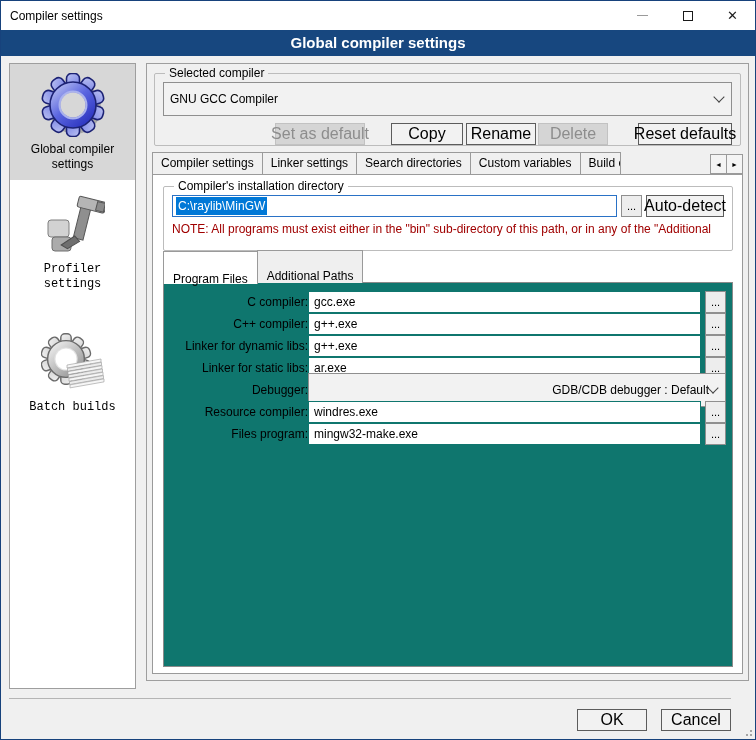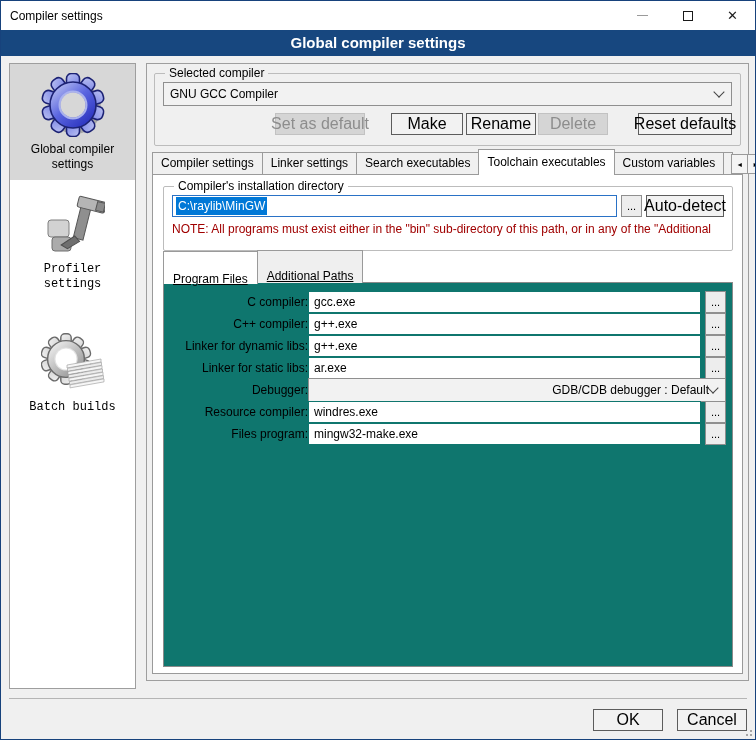--- a/index.html
+++ b/index.html
@@ -31,21 +31,21 @@
   .sb-label{margin-top:5px;line-height:15px;}
 
   
   .main{position:absolute;left:145px;top:62px;width:603px;height:618px;background:#f0f0f0;
         border:1px solid #9e9e9e;box-sizing:border-box;}
 
   fieldset{border:1px solid #bcbcbc;border-radius:2px;margin:0;padding:0 8px 8px;box-sizing:border-box;}
   legend{padding:0 4px;margin-left:2px;font-size:12px;}
 
   .fs-compiler{position:absolute;left:7px;right:7px;top:2px;height:80px;}
-  .combo{height:24px;background:#f2f2f2;border:1px solid #8f8f8f;box-sizing:border-box;
+  .combo{height:34px;background:#f2f2f2;border:1px solid #8f8f8f;box-sizing:border-box;
          display:flex;align-items:center;padding:0 8px 0 6px;}
   .combo .cval{flex:1;white-space:nowrap;overflow:hidden;}
   .chev{width:7px;height:7px;border-right:1.4px solid #444;border-bottom:1.4px solid #444;
         transform:rotate(45deg);margin-top:-4px;flex:none;}
   .fs-compiler .combo{margin-top:2px;}
 
   .btn{height:22px;background:#f2f2f2;border:1px solid #5c5c5c;box-sizing:border-box;
        display:flex;align-items:center;justify-content:center;font-size:16px;white-space:nowrap;}
   .btn.disabled{background:#d5d5d5;border-color:#c2c2c2;color:#8d8d8d;}
   .btnrow{display:flex;align-items:center;margin-top:7px;}
@@ -74,34 +74,34 @@
              display:flex;align-items:center;padding-left:3px;overflow:hidden;}
   .dir-input .sel{background:#0078D7;color:#fff;padding:1px 2px;line-height:16px;white-space:nowrap;}
   .browse{width:21px;height:22px;flex:none;background:#eDeDeD;border:1px solid #8f8f8f;box-sizing:border-box;
           display:flex;align-items:flex-end;justify-content:center;font-size:11px;line-height:15px;padding-bottom:2px;}
   .b-autodetect{width:78px;flex:none;}
   .note{margin-top:5px;color:#A00000;white-space:nowrap;overflow:hidden;}
 
   
   .subtabs{position:absolute;left:10px;top:84px;height:24px;display:flex;align-items:flex-end;z-index:2;}
   .subtab{height:20px;line-height:19px;padding:16px 9px;background:#efefef;border:1px solid #9a9a9a;border-bottom:none;
-          margin-right:-1px;box-sizing:border-box;white-space:nowrap;text-decoration:underline;}
+          margin-right:-1px;box-sizing:border-box;white-space:nowrap;}
   .subtab.active{background:#fff;height:24px;line-height:23px;margin-bottom:-1px;position:relative;z-index:3;}
   .subpage{position:absolute;left:10px;right:9px;top:107px;bottom:6px;background:#0f766e;border:1px solid #8a8a8a;z-index:1;
            padding:0 6px 0 8px;box-sizing:border-box;text-align:right;}
   .frow{display:flex;align-items:center;height:22px;}
   .frow:first-child{margin-top:8px;}
   .flabel{width:136px;flex:none;}
   .ftext{flex:1;height:22px;background:#fff;border:1px solid #0f766e;box-sizing:border-box;
          display:flex;align-items:center;padding-left:5px;overflow:hidden;white-space:nowrap;}
   .frow .browse{margin-left:4px;}
   .fcombo{flex:1;}
 
   
-  .footer{position:absolute;left:8px;right:8px;bottom:0;height:41px;border-top:1px solid #b5b5b5;
+  .footer{position:absolute;left:8px;right:24px;bottom:0;height:41px;border-top:1px solid #b5b5b5;
           box-sizing:border-box;display:flex;justify-content:flex-end;gap:14px;padding-top:10px;}
   .footer .btn{width:70px;}
   .grip{position:absolute;right:3px;bottom:3px;width:10px;height:10px;}
   .grip i{position:absolute;width:2px;height:2px;background:#a5a5a5;}
   .grip i:nth-child(1){right:0;bottom:0;}
   .grip i:nth-child(2){right:4px;bottom:0;}
   .grip i:nth-child(3){right:0;bottom:4px;}
 </style>
 </head>
 <body>
@@ -221,32 +221,31 @@
   <div class="main">
 
     <fieldset class="fs-compiler">
       <legend>Selected compiler</legend>
       <div class="combo">
         <span class="cval">GNU GCC Compiler</span>
         <span class="chev"></span>
       </div>
       <div class="btnrow">
         <div class="btn disabled b-setdef">Set as default</div>
-        <div class="btn b-copy">Make</div>
+        <div class="btn b-copy">Copy</div>
         <div class="btn b-rename">Rename</div>
         <div class="btn disabled b-delete">Delete</div>
         <div class="btn b-reset">Reset defaults</div>
       </div>
     </fieldset>
 
     <div class="tabstrip">
       <div class="tab">Compiler settings</div>
       <div class="tab">Linker settings</div>
-      <div class="tab">Search executables</div>
-      <div class="tab active">Toolchain executables</div>
+      <div class="tab">Search directories</div>
       <div class="tab">Custom variables</div>
       <div class="tab clipped">Build options</div>
       <div class="tab-arrows">
         <div class="tab-arrow">
             <span>◄</span>
           </div>
         <div class="tab-arrow">
             <span>►</span>
           </div>
       </div>

